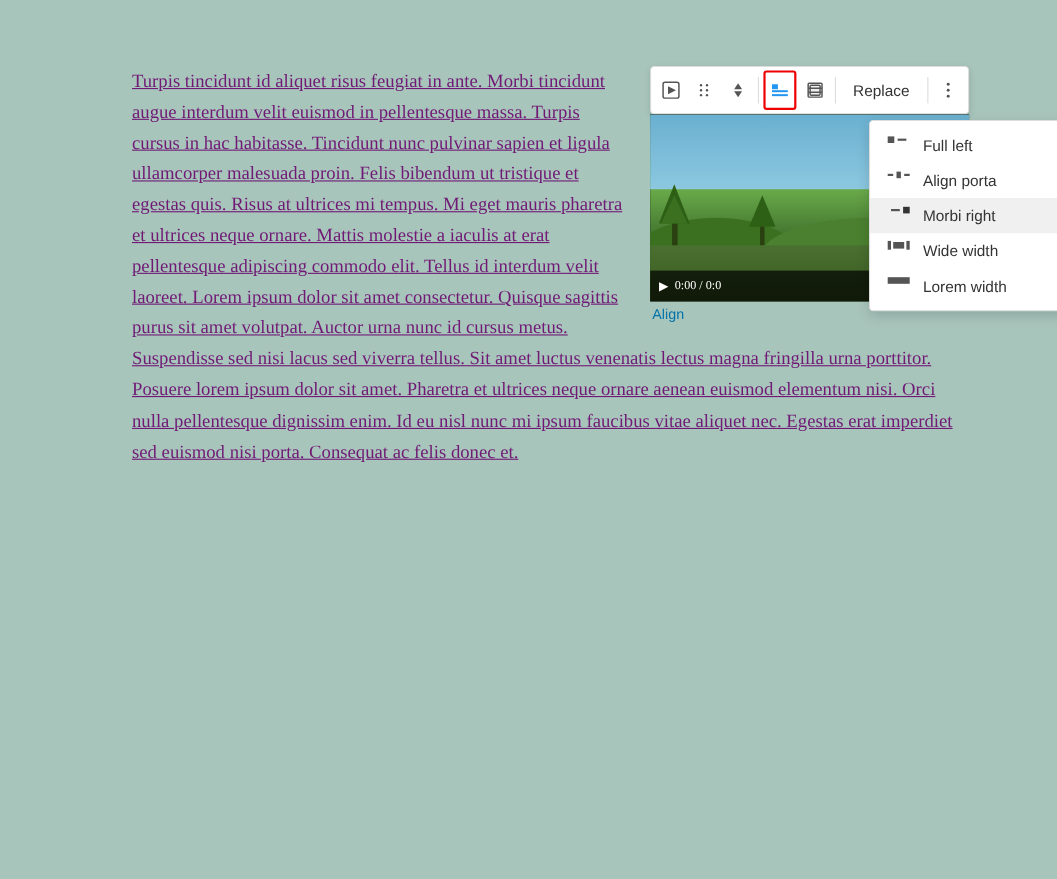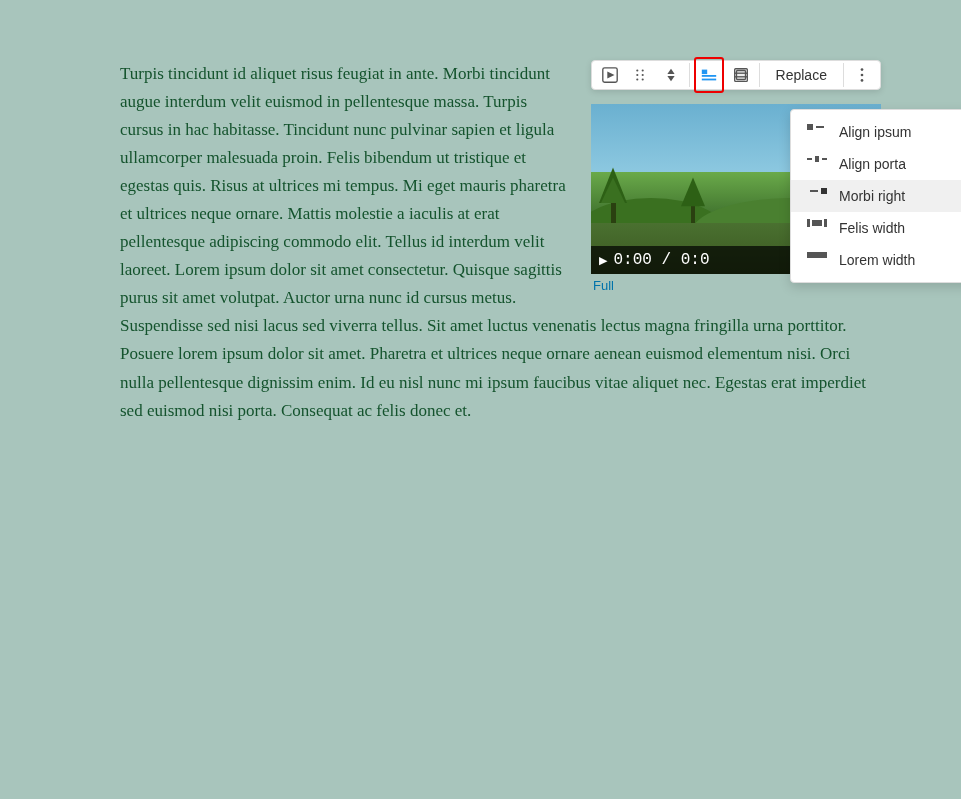--- a/index.html
+++ b/index.html
@@ -15,24 +15,25 @@
     .content-area {
       position: absolute;
       top: 0;
       left: 0;
       width: 100%;
       height: 100%;
       padding: 60px 80px 60px 120px;
     }
 
     .text-block {
-      color: #14532d;
+      color: #701a75;
       font-size: 17px;
       line-height: 1.65;
       max-width: 820px;
+      text-decoration: underline;
     }
 
     .media-block {
       float: right;
       margin-left: 24px;
       margin-bottom: 8px;
       width: 290px;
       position: relative;
     }
 
@@ -40,21 +41,21 @@
     .toolbar {
       position: absolute;
       top: 0;
       left: 0;
       width: 100%;
       background: #fff;
       border: 1px solid #ddd;
       border-radius: 4px;
       display: flex;
       align-items: center;
-      height: 30px;
+      height: 44px;
       padding: 0 4px;
       gap: 2px;
       box-shadow: 0 2px 6px rgba(0,0,0,0.12);
     }
 
     .toolbar-btn {
       width: 36px;
       height: 34px;
       display: flex;
       align-items: center;
@@ -145,22 +146,22 @@
     }
 
     .play-btn {
       color: #fff;
       font-size: 11px;
       cursor: pointer;
     }
 
     .time-display {
       color: #fff;
-      font-size: 16px;
-      font-family: Liberation Mono, monospace;
+      font-size: 11px;
+      font-family: Liberation Serif, serif;
     }
 
     .caption {
       font-size: 13px;
       color: #0073aa;
       font-family: -apple-system, BlinkMacSystemFont, 'Segoe UI', sans-serif;
       margin-top: 4px;
       padding: 0 2px;
     }
 
@@ -290,21 +291,21 @@
         <div class="dropdown-item">
           <div class="align-icon icon-align-left">
             <div style="display:flex; align-items:center; gap:3px; margin-bottom:2px;">
               <div style="width:6px; height:6px; background:#555;"></div>
               <div style="width:8px; height:2px; background:#555;"></div>
             </div>
             <div class="bar bar1"></div>
             <div class="bar" style="width:65%;"></div>
             <div class="bar bar1"></div>
           </div>
-          <span>Align ipsum</span>
+          <span>Full left</span>
         </div>
 
         <div class="dropdown-item">
           <div class="align-icon icon-align-center">
             <div style="display:flex; justify-content:center; align-items:center; gap:3px; margin-bottom:2px;">
               <div style="width:8px; height:2px; background:#555;"></div>
               <div style="width:6px; height:6px; background:#555;"></div>
               <div style="width:8px; height:2px; background:#555;"></div>
             </div>
             <div class="bar bar1"></div>
@@ -331,21 +332,21 @@
           <div class="align-icon">
             <div style="display:flex; align-items:center; gap:2px; margin-bottom:2px;">
               <div style="width:3px; height:8px; background:#555;"></div>
               <div style="width:12px; height:6px; background:#555;"></div>
               <div style="width:3px; height:8px; background:#555;"></div>
             </div>
             <div class="bar bar1"></div>
             <div class="bar" style="width:90%; margin:0 auto;"></div>
             <div class="bar bar1"></div>
           </div>
-          <span>Felis width</span>
+          <span>Wide width</span>
         </div>
 
         <div class="dropdown-item">
           <div class="align-icon">
             <div style="display:flex; align-items:center; margin-bottom:2px;">
               <div style="width:20px; height:6px; background:#555;"></div>
             </div>
             <div class="bar bar1"></div>
             <div class="bar bar1"></div>
             <div class="bar bar1"></div>
@@ -376,19 +377,19 @@
           <polygon points="242,22 228,55 256,55" fill="#2d6015"></polygon>
           <polygon points="242,32 230,55 254,55" fill="#3a7020"></polygon>
         </svg>
       </div>
       <div class="video-controls">
         <span class="play-btn">▶</span>
         <span class="time-display">0:00 / 0:0</span>
       </div>
     </div>
 
-    <div class="caption">Full</div>
+    <div class="caption">Align</div>
 
   </div>
 
   <p class="text-block">Turpis tincidunt id aliquet risus feugiat in ante. Morbi tincidunt augue interdum velit euismod in pellentesque massa. Turpis cursus in hac habitasse. Tincidunt nunc pulvinar sapien et ligula ullamcorper malesuada proin. Felis bibendum ut tristique et egestas quis. Risus at ultrices mi tempus. Mi eget mauris pharetra et ultrices neque ornare. Mattis molestie a iaculis at erat pellentesque adipiscing commodo elit. Tellus id interdum velit laoreet. Lorem ipsum dolor sit amet consectetur. Quisque sagittis purus sit amet volutpat. Auctor urna nunc id cursus metus. Suspendisse sed nisi lacus sed viverra tellus. Sit amet luctus venenatis lectus magna fringilla urna porttitor. Posuere lorem ipsum dolor sit amet. Pharetra et ultrices neque ornare aenean euismod elementum nisi. Orci nulla pellentesque dignissim enim. Id eu nisl nunc mi ipsum faucibus vitae aliquet nec. Egestas erat imperdiet sed euismod nisi porta. Consequat ac felis donec et.</p>
 
 </div>
 
 </body></html>

